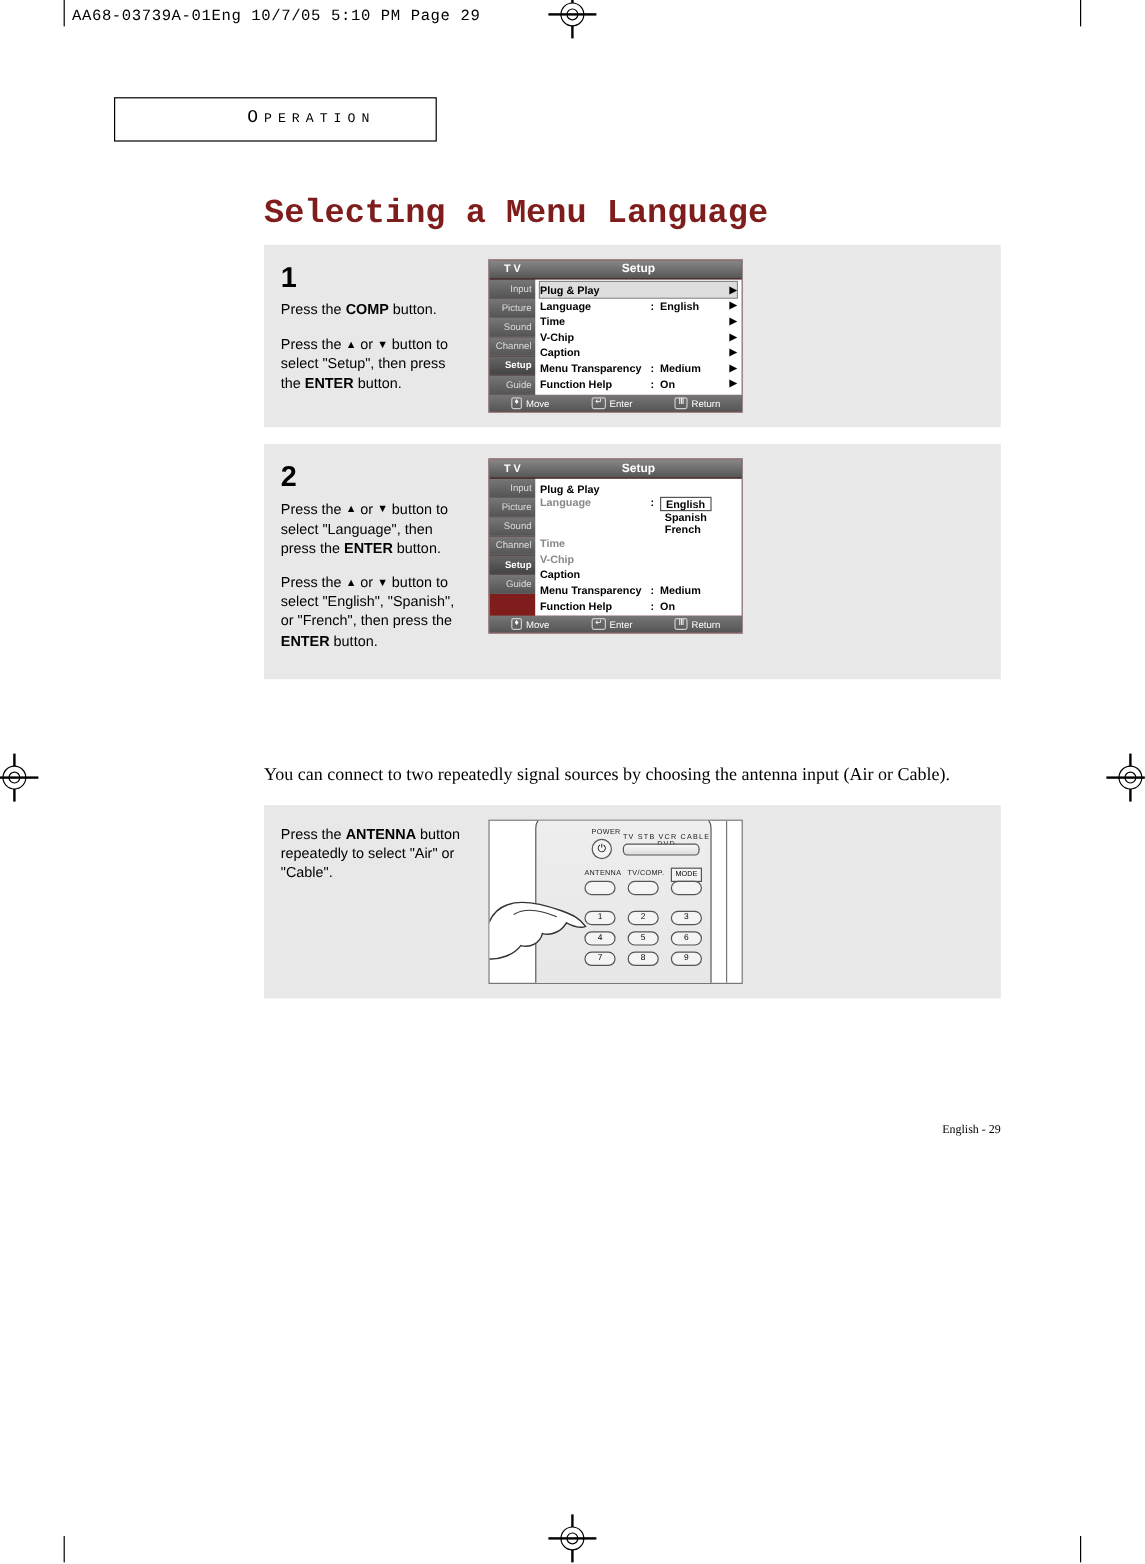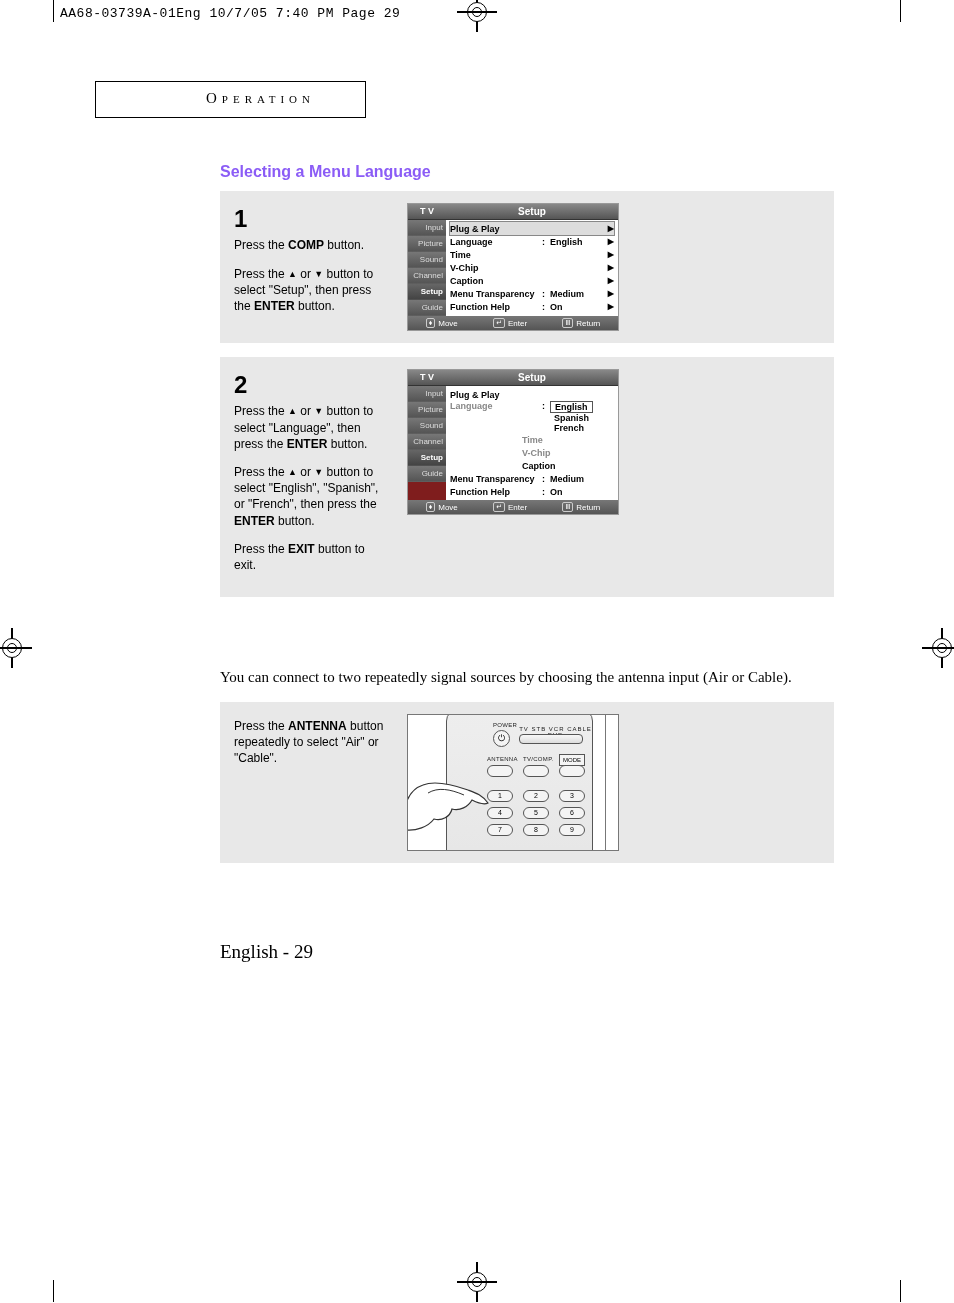--- a/index.html
+++ b/index.html
@@ -22,36 +22,36 @@
   }
   .page-wrap {
     margin: 60px 60px 40px 60px;
     position: relative;
   }
   .section-tab {
     border: 1px solid #000;
     display: inline-block;
     margin-left: 35px;
     padding: 8px 50px 10px 110px;
-    font-family: Liberation Serif, serif;
+    font-family: Liberation Mono, monospace;
     font-size: 15px;
     letter-spacing: 5px;
     font-variant: small-caps;
   }
   .content {
     margin-left: 160px;
     margin-right: 60px;
     margin-top: 45px;
   }
   .h1 {
-    font-family: Liberation Sans, sans-serif;
-    font-weight: bold;
-    font-size: 16px;
+    font-family: Liberation Mono, monospace;
+    font-weight: bold;
+    font-size: 28px;
     margin: 0 0 10px 0;
-    color: #8b5cf6;
+    color: #7f1d1d;
   }
   .grey-box {
     background: #e8e8e8;
     padding: 12px 14px;
     display: flex;
     gap: 18px;
     margin-bottom: 14px;
     align-items: flex-start;
   }
   .step-col {
@@ -125,21 +125,20 @@
     background: #fff;
     color: #000;
     padding: 2px 4px;
   }
   .osd-row {
     display: flex;
     height: 13px;
     align-items: center;
     font-size: 9px;
     font-weight: bold;
-    justify-content: flex-end;
   }
   .osd-row .label { flex: 0 0 92px; }
   .osd-row .colon { width: 8px; }
   .osd-row .val { flex: 1; }
   .osd-row .caret { width: 10px; text-align: right; font-size: 8px; color:#000; }
   .osd-row.highlight {
     background: #ddd;
     outline: 1px solid #888;
   }
   .osd-row .opt {
@@ -237,24 +236,24 @@
     border: 1px solid #555;
     border-radius: 4px;
     background: linear-gradient(#f8f8f8,#ddd);
   }
   .finger {
     position: absolute;
     left: -10px;
     top: 30px;
   }
   .page-num {
-    text-align: left;
+    text-align: right;
     font-family: Georgia, 'Times New Roman', serif;
-    font-size: 19px;
-    margin-top: 78px;
+    font-size: 10px;
+    margin-top: 104px;
   }
   .regmark {
     position: absolute;
     width: 24px; height: 24px;
   }
   .regmark::before {
     content: "";
     position: absolute;
     left: 11px; top: -8px;
     width: 2px; height: 40px;
@@ -288,21 +287,21 @@
 </style>
 </head>
 <body>
 
 <div class="crop-line" style="left:53px; top:0; width:1px; height:22px;"></div>
 <div class="crop-line" style="right:53px; top:0; width:1px; height:22px;"></div>
 <div class="regmark" style="position:absolute; left:465px; top:0;">
     <span class="c"></span>
   </div>
 
-<div class="header-line">AA68-03739A-01Eng  10/7/05  7:40 PM  Page 29</div>
+<div class="header-line">AA68-03739A-01Eng  10/7/05  5:10 PM  Page 29</div>
 
 <div class="page-wrap">
 
   <div class="section-tab">Operation</div>
 
   <div class="content">
 
     <div class="h1">Selecting a Menu Language</div>
 
     <div class="grey-box">
@@ -394,23 +393,20 @@
 
     <div class="grey-box">
       <div class="step-col">
         <div class="step-num">2</div>
         <p class="step-para">
           <span>Press the </span><span class="arrow">▲</span><span> or </span><span class="arrow">▼</span><span> button to select "Language", then press the </span><b>ENTER</b><span> button.</span>
         </p>
         <p class="step-para">
           <span>Press the </span><span class="arrow">▲</span><span> or </span><span class="arrow">▼</span><span> button to select "English", "Spanish", or "French", then press the </span><b>ENTER</b><span> button.</span>
         </p>
-        <p class="step-para">
-          <span>Press the </span><b>EXIT</b><span> button to exit.</span>
-        </p>
       </div>
 
       <div class="osd">
         <div class="osd-titlebar">
           <div class="osd-tl">T V</div>
           <div class="osd-tc">Setup</div>
         </div>
         <div class="osd-body">
           <div class="osd-side">
             <div class="osd-side-item">Input</div>

